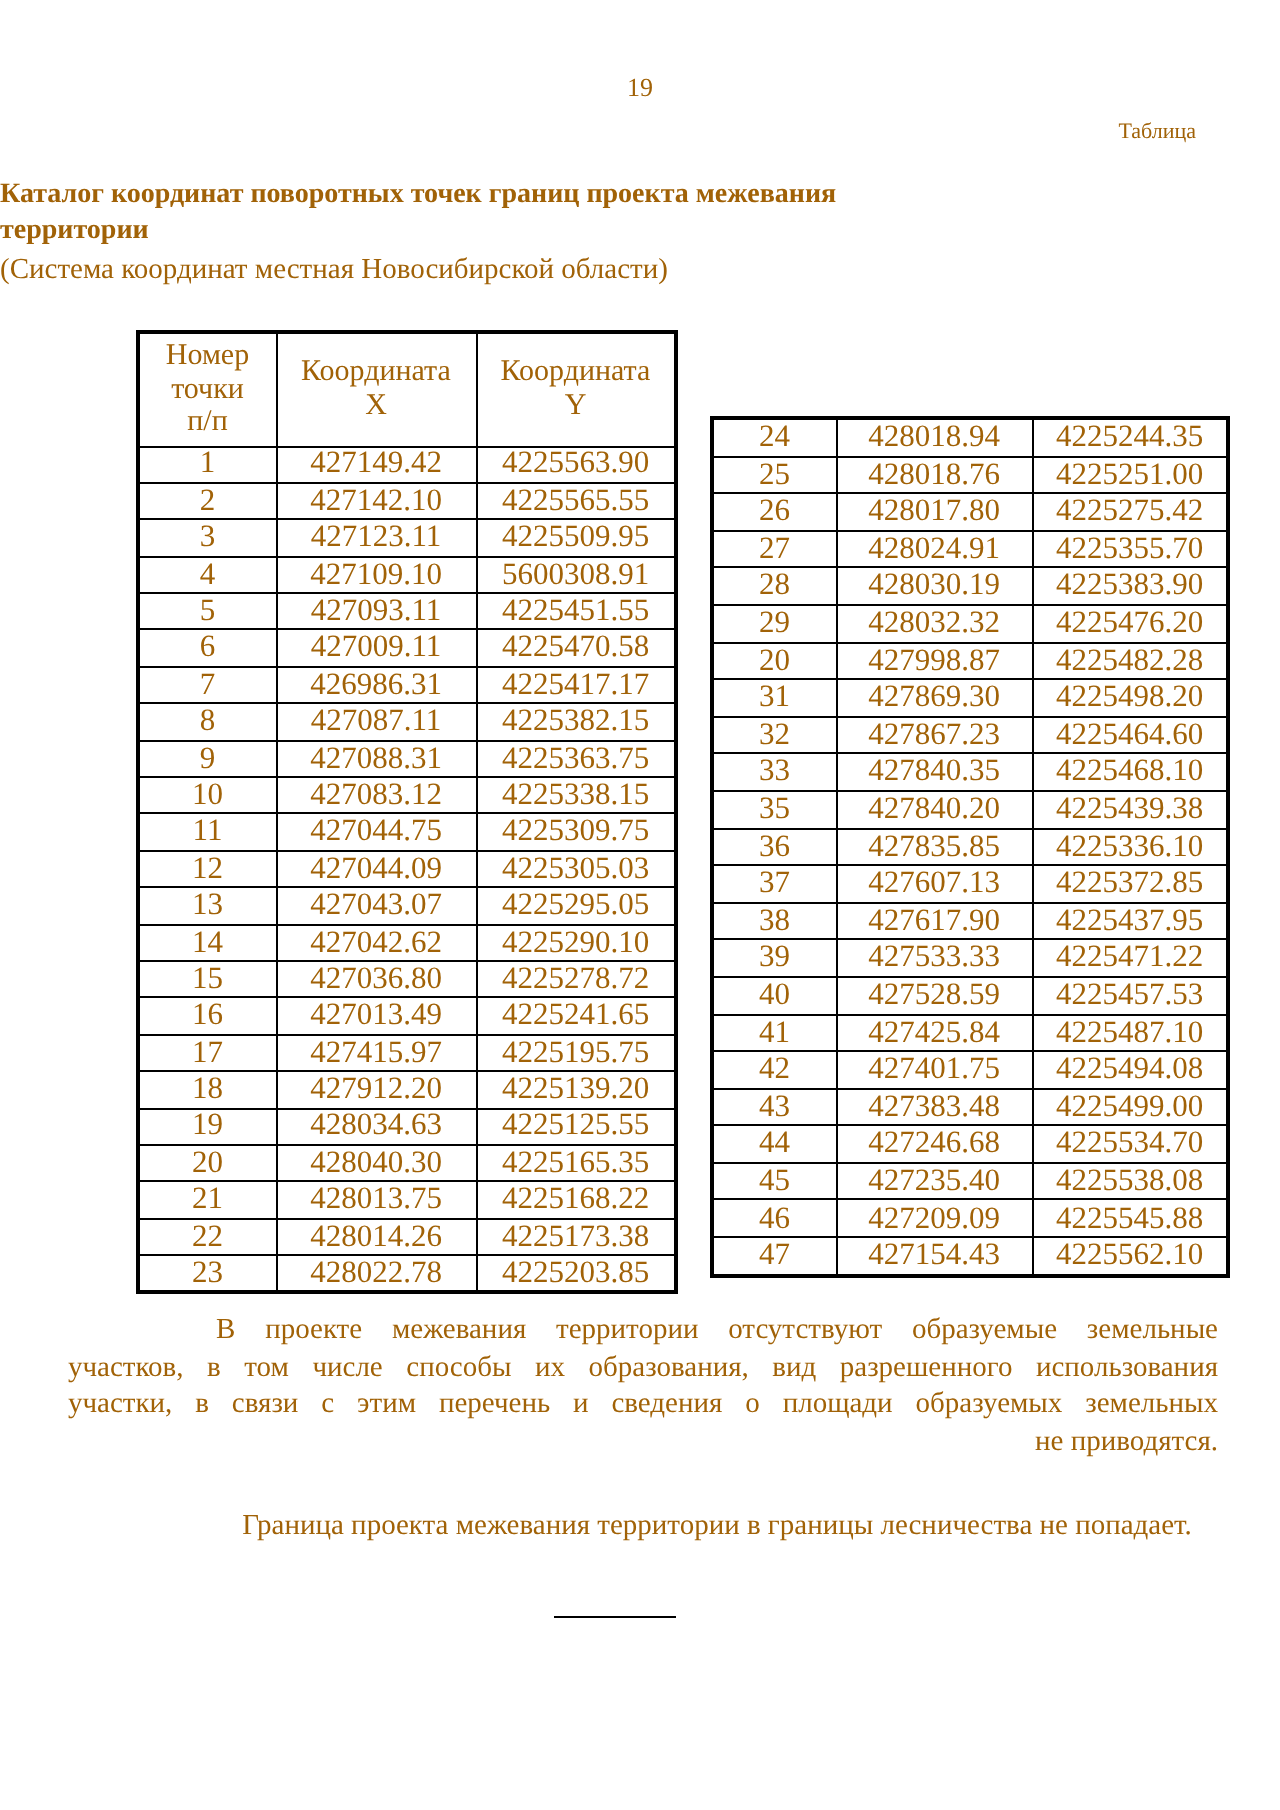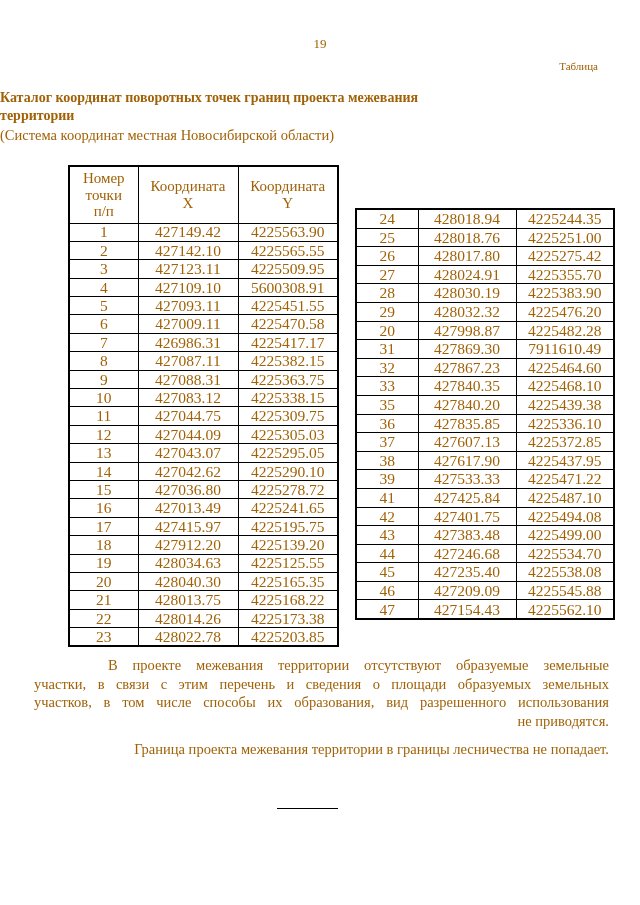--- a/index.html
+++ b/index.html
@@ -54,21 +54,21 @@
   table.right-t { width:258px;margin-top:43px; }
   table.left-t  td { height:17.4px; }
   table.right-t td { height:17.6px; }
   .body-text {
     position:absolute; left:34px; width:575px; top:656px;
     font-size:14.5px; line-height:18.7px;
   }
   .jline { text-align:justify; text-align-last:justify; }
   .jlast { text-align:right; }
   .indent { text-indent:74px; }
-  .para2 { margin-top:9px; text-indent:74px; text-align:right; }
+  .para2 { margin-top:23px; text-indent:74px; text-align:center; }
   .footnote-rule {
     position:absolute; top:808px; left:277px; width:61px;
     border-top:1px solid #000; height:0;
   }
 </style>
 </head>
 <body>
 
 <div class="page">
 
@@ -265,21 +265,21 @@
             <td>4225476.20</td>
           </tr>
           <tr>
             <td>20</td>
             <td>427998.87</td>
             <td>4225482.28</td>
           </tr>
           <tr>
             <td>31</td>
             <td>427869.30</td>
-            <td>7911610.49</td>
+            <td>4225498.20</td>
           </tr>
           <tr>
             <td>32</td>
             <td>427867.23</td>
             <td>4225464.60</td>
           </tr>
           <tr>
             <td>33</td>
             <td>427840.35</td>
             <td>4225468.10</td>
@@ -303,20 +303,25 @@
             <td>38</td>
             <td>427617.90</td>
             <td>4225437.95</td>
           </tr>
           <tr>
             <td>39</td>
             <td>427533.33</td>
             <td>4225471.22</td>
           </tr>
           <tr>
+            <td>40</td>
+            <td>427528.59</td>
+            <td>4225457.53</td>
+          </tr>
+          <tr>
             <td>41</td>
             <td>427425.84</td>
             <td>4225487.10</td>
           </tr>
           <tr>
             <td>42</td>
             <td>427401.75</td>
             <td>4225494.08</td>
           </tr>
           <tr>
@@ -345,22 +350,22 @@
             <td>4225562.10</td>
           </tr>
         </tbody>
     </table>
 
   </div>
 
   <div class="body-text">
     <div>
       <div class="jline indent">В проекте межевания территории отсутствуют образуемые земельные</div>
+      <div class="jline">участков, в том числе способы их образования, вид разрешенного использования</div>
       <div class="jline">участки, в связи с этим перечень и сведения о площади образуемых земельных</div>
-      <div class="jline">участков, в том числе способы их образования, вид разрешенного использования</div>
       <div class="jlast">не приводятся.</div>
     </div>
     <div class="para2">Граница проекта межевания территории в границы лесничества не попадает.</div>
   </div>
 
   <div class="footnote-rule"></div>
 
 </div>
 
 </body></html>

